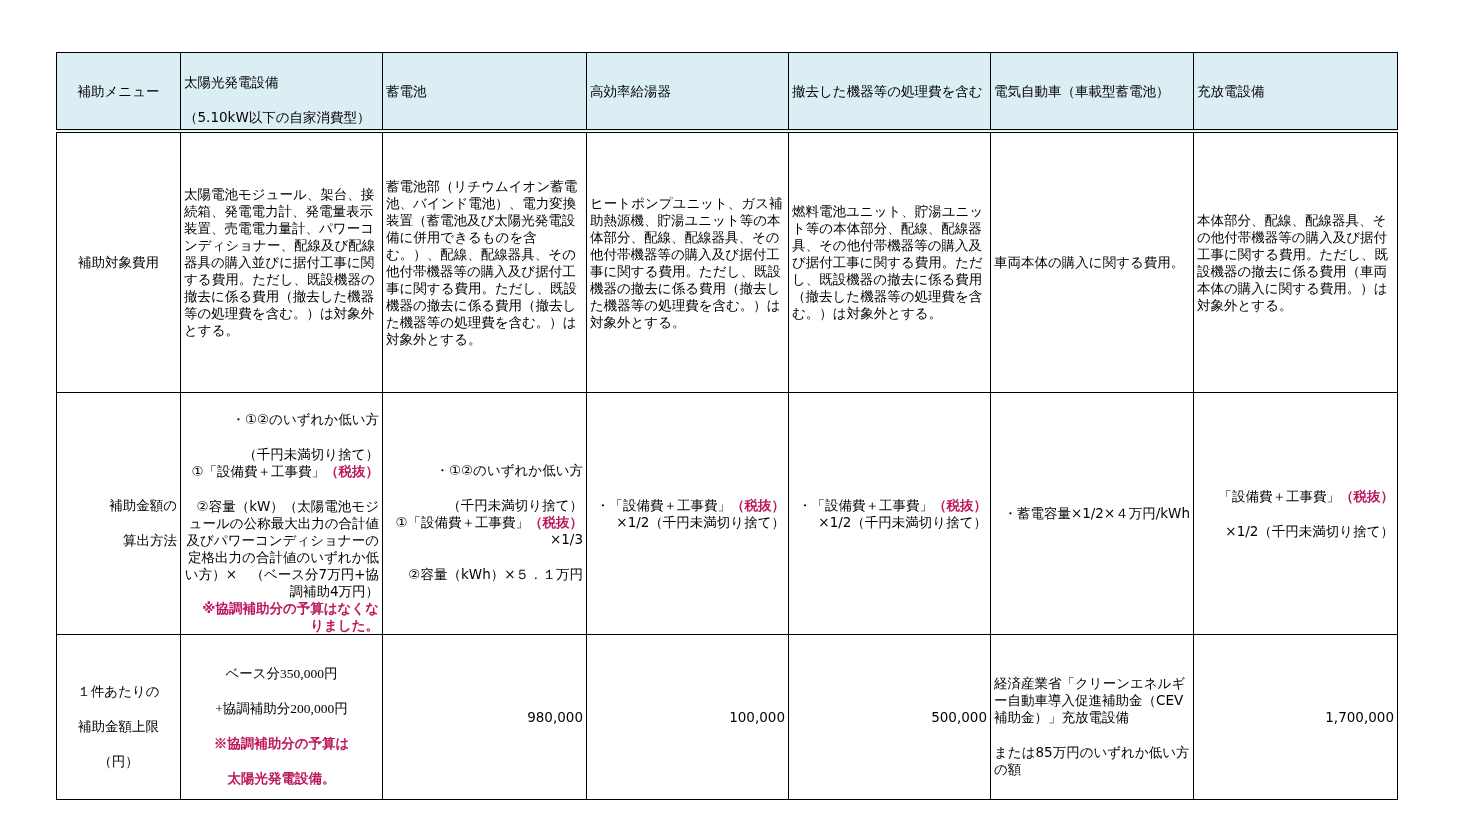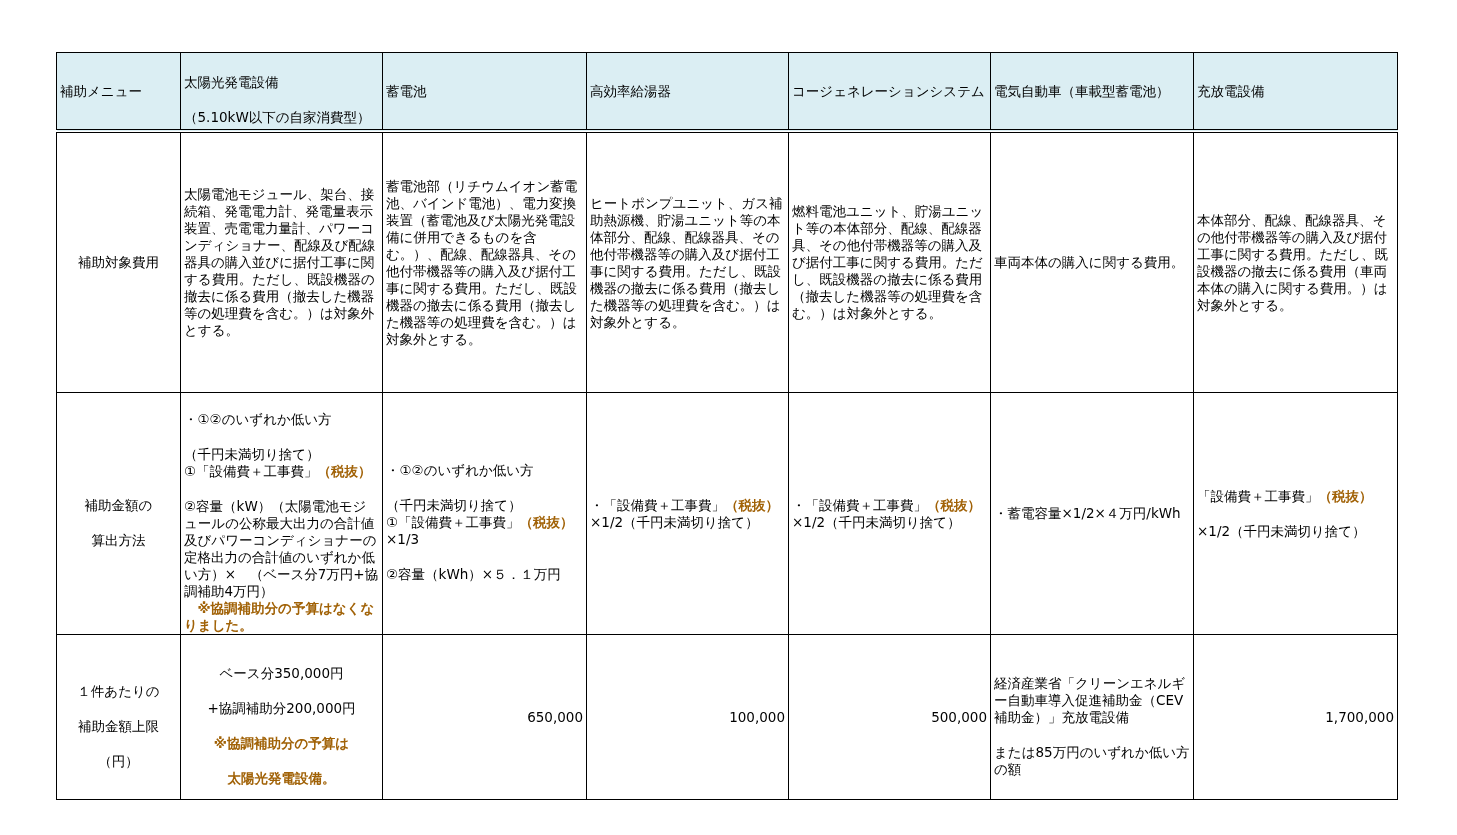--- a/index.html
+++ b/index.html
@@ -13,29 +13,29 @@
   table.grid td, table.grid th {
     border: 1.5px solid #000;
     padding: 0 3px;
     font-size: 13.5px;
     line-height: 17px;
     font-weight: normal;
     word-break: break-all;
     overflow-wrap: anywhere;
   }
   tr.head th { background: #dbeef3; height: 76px; text-align: left; vertical-align: middle; }
-  tr.head th.rowhead { text-align: left; margin-left: 24px; }
+  tr.head th.rowhead { text-align: center; margin-left: 24px; }
   tr.head th { border-bottom: 4px double #000; }
   td.rowhead { text-align: center; vertical-align: middle; }
   tr.r1 td { height: 259px; vertical-align: middle; }
-  tr.r2 td { height: 229px; vertical-align: middle; }
+  tr.r2 td { height: 229px; vertical-align: middle; text-align: right; }
   tr.r3 td { height: 164px; vertical-align: middle; }
   td.num { text-align: right; }
-  td.center { text-align: center; }
-  .red { color: #a16207; font-weight: bold; }
+  td.center { text-align: center; font-family: Liberation Serif, serif; }
+  .red { color: #be185d; font-weight: bold; }
   .line { display: block; margin-top: 18px; }
 </style>
 </head>
 <body>
 
 <table class="grid">
   <colgroup>
     <col style="width:124px">
     <col style="width:202px">
     <col style="width:204px">
@@ -46,21 +46,21 @@
   </colgroup>
   <tbody>
       <tr class="head">
     <th class="rowhead">補助メニュー</th>
     <th>
       <span class="line">太陽光発電設備</span>
       <span class="line">（5.10kW以下の自家消費型）</span>
     </th>
     <th>蓄電池</th>
     <th>高効率給湯器</th>
-    <th>コージェネレーションシステム</th>
+    <th>撤去した機器等の処理費を含む</th>
     <th>電気自動車（車載型蓄電池）</th>
     <th>充放電設備</th>
   </tr>
 
   <tr class="r1">
     <td class="rowhead">補助対象費用</td>
     <td>太陽電池モジュール、架台、接続箱、発電電力計、発電量表示装置、売電電力量計、パワーコンディショナー、配線及び配線器具の購入並びに据付工事に関する費用。ただし、既設機器の撤去に係る費用（撤去した機器等の処理費を含む。）は対象外とする。</td>
     <td>蓄電池部（リチウムイオン蓄電池、バインド電池）、電力変換装置（蓄電池及び太陽光発電設備に併用できるものを含む。）、配線、配線器具、その他付帯機器等の購入及び据付工事に関する費用。ただし、既設機器の撤去に係る費用（撤去した機器等の処理費を含む。）は対象外とする。</td>
     <td>ヒートポンプユニット、ガス補助熱源機、貯湯ユニット等の本体部分、配線、配線器具、その他付帯機器等の購入及び据付工事に関する費用。ただし、既設機器の撤去に係る費用（撤去した機器等の処理費を含む。）は対象外とする。</td>
     <td>燃料電池ユニット、貯湯ユニット等の本体部分、配線、配線器具、その他付帯機器等の購入及び据付工事に関する費用。ただし、既設機器の撤去に係る費用（撤去した機器等の処理費を含む。）は対象外とする。</td>
@@ -103,21 +103,21 @@
       <span class="line">１件あたりの</span>
       <span class="line">補助金額上限</span>
       <span class="line">（円）</span>
     </td>
     <td class="center">
       <span class="line">ベース分350,000円</span>
       <span class="line">+協調補助分200,000円</span>
       <span class="line red">※協調補助分の予算は</span>
       <span class="line red">太陽光発電設備。</span>
     </td>
-    <td class="num">650,000</td>
+    <td class="num">980,000</td>
     <td class="num">100,000</td>
     <td class="num">500,000</td>
     <td>
       <span class="line">経済産業省「クリーンエネルギー自動車導入促進補助金（CEV補助金）」充放電設備</span>
       <span class="line">または85万円のいずれか低い方の額</span>
     </td>
     <td class="num">1,700,000</td>
   </tr>
 </tbody>
   </table>

